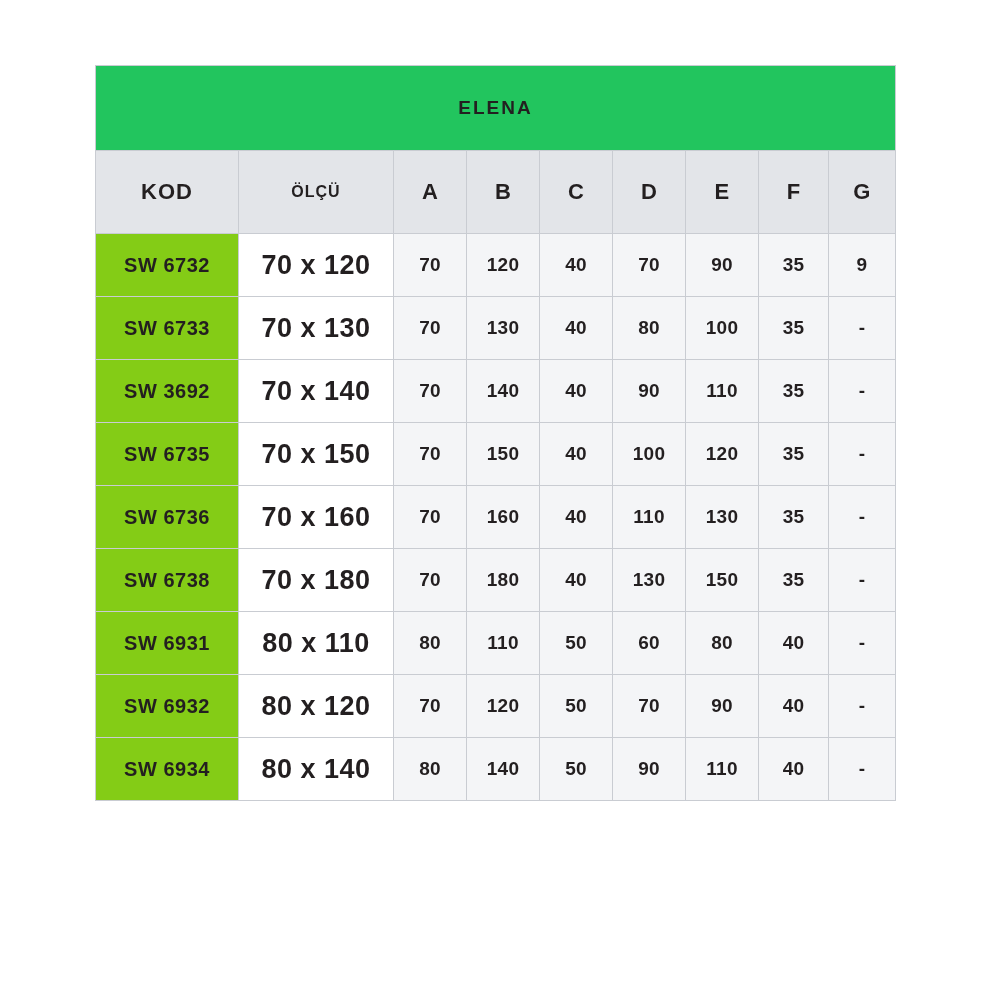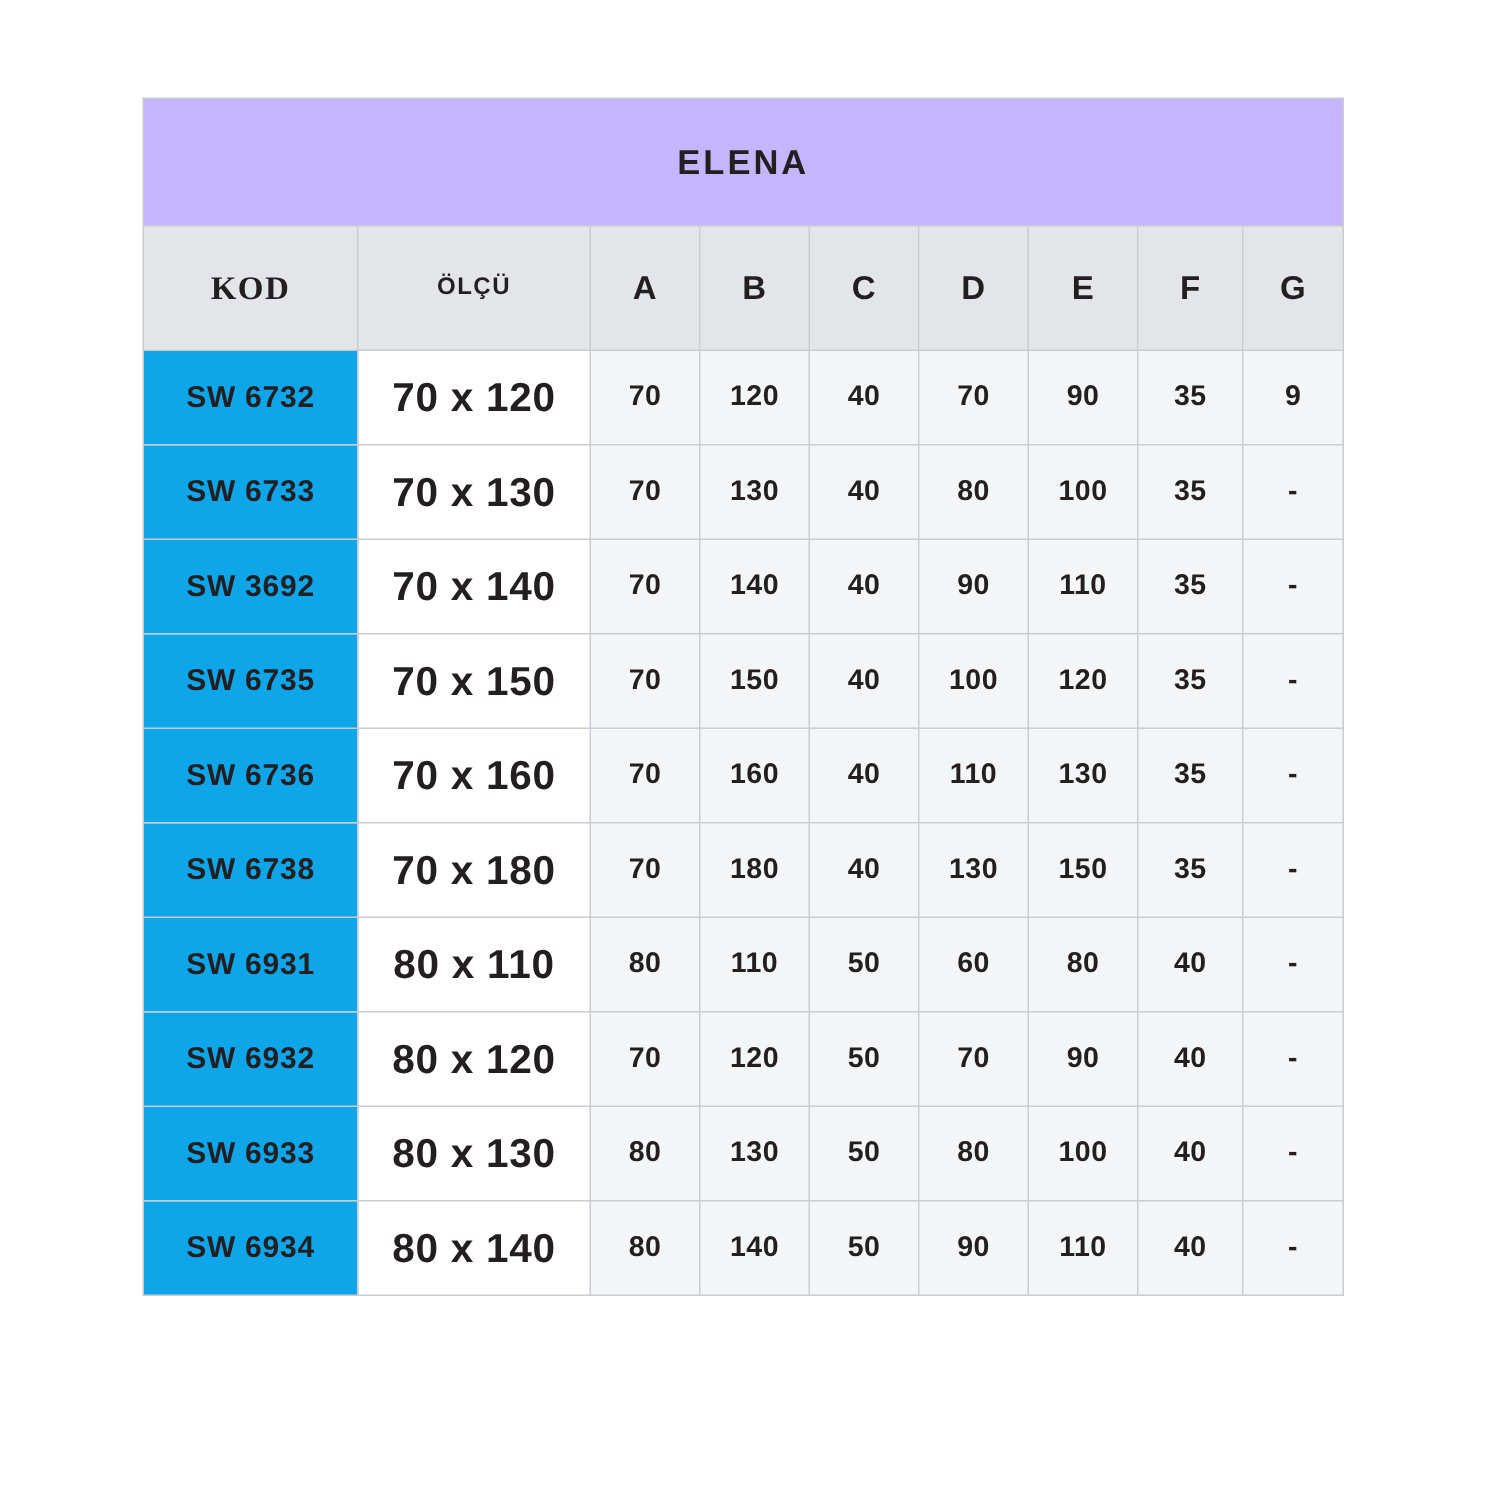--- a/index.html
+++ b/index.html
@@ -34,44 +34,44 @@
     padding: 0;
     text-align: center;
     vertical-align: middle;
     color: #231f20;
     font-weight: bold;
     letter-spacing: 0.3px;
   }
   
   tr.title-row th {
     height: 84px;
-    background: #c4b5fd;
-    font-size: 23px;
+    background: #22c55e;
+    font-size: 19px;
     letter-spacing: 2px;
   }
   
   tr.head-row th {
     height: 82px;
     background: #e3e5e9;
     font-size: 22px;
   }
-  tr.head-row th.kod { font-size: 22px; letter-spacing: 1px; font-family: Liberation Serif, serif; }
+  tr.head-row th.kod { font-size: 22px; letter-spacing: 1px; }
   tr.head-row th.olcu { font-size: 16px; letter-spacing: 1px; }
   tr.head-row th.letter { font-size: 22px; }
 
   
   tbody tr td {
     height: 62px;
     font-size: 20px;
     background: #ffffff;
   }
   tbody tr td.c-kod {
     font-size: 20px;
     letter-spacing: 0.5px;
-    background: #0ea5e9;
+    background: #84cc16;
   }
   tbody tr td.c-olcu {
     font-size: 27px;
     letter-spacing: 0.5px;
     background: #ffffff;
   }
   tbody tr td.c-val {
     font-size: 19px;
     background: #f4f5f7;
   }
@@ -206,31 +206,20 @@
           <td class="c-olcu">80 x 120</td>
           <td class="c-val">70</td>
           <td class="c-val">120</td>
           <td class="c-val">50</td>
           <td class="c-val">70</td>
           <td class="c-val">90</td>
           <td class="c-val">40</td>
           <td class="c-dash">-</td>
         </tr>
         <tr>
-          <td class="c-kod">SW 6933</td>
-          <td class="c-olcu">80 x 130</td>
-          <td class="c-val">80</td>
-          <td class="c-val">130</td>
-          <td class="c-val">50</td>
-          <td class="c-val">80</td>
-          <td class="c-val">100</td>
-          <td class="c-val">40</td>
-          <td class="c-dash">-</td>
-        </tr>
-        <tr>
           <td class="c-kod">SW 6934</td>
           <td class="c-olcu">80 x 140</td>
           <td class="c-val">80</td>
           <td class="c-val">140</td>
           <td class="c-val">50</td>
           <td class="c-val">90</td>
           <td class="c-val">110</td>
           <td class="c-val">40</td>
           <td class="c-dash">-</td>
         </tr>

